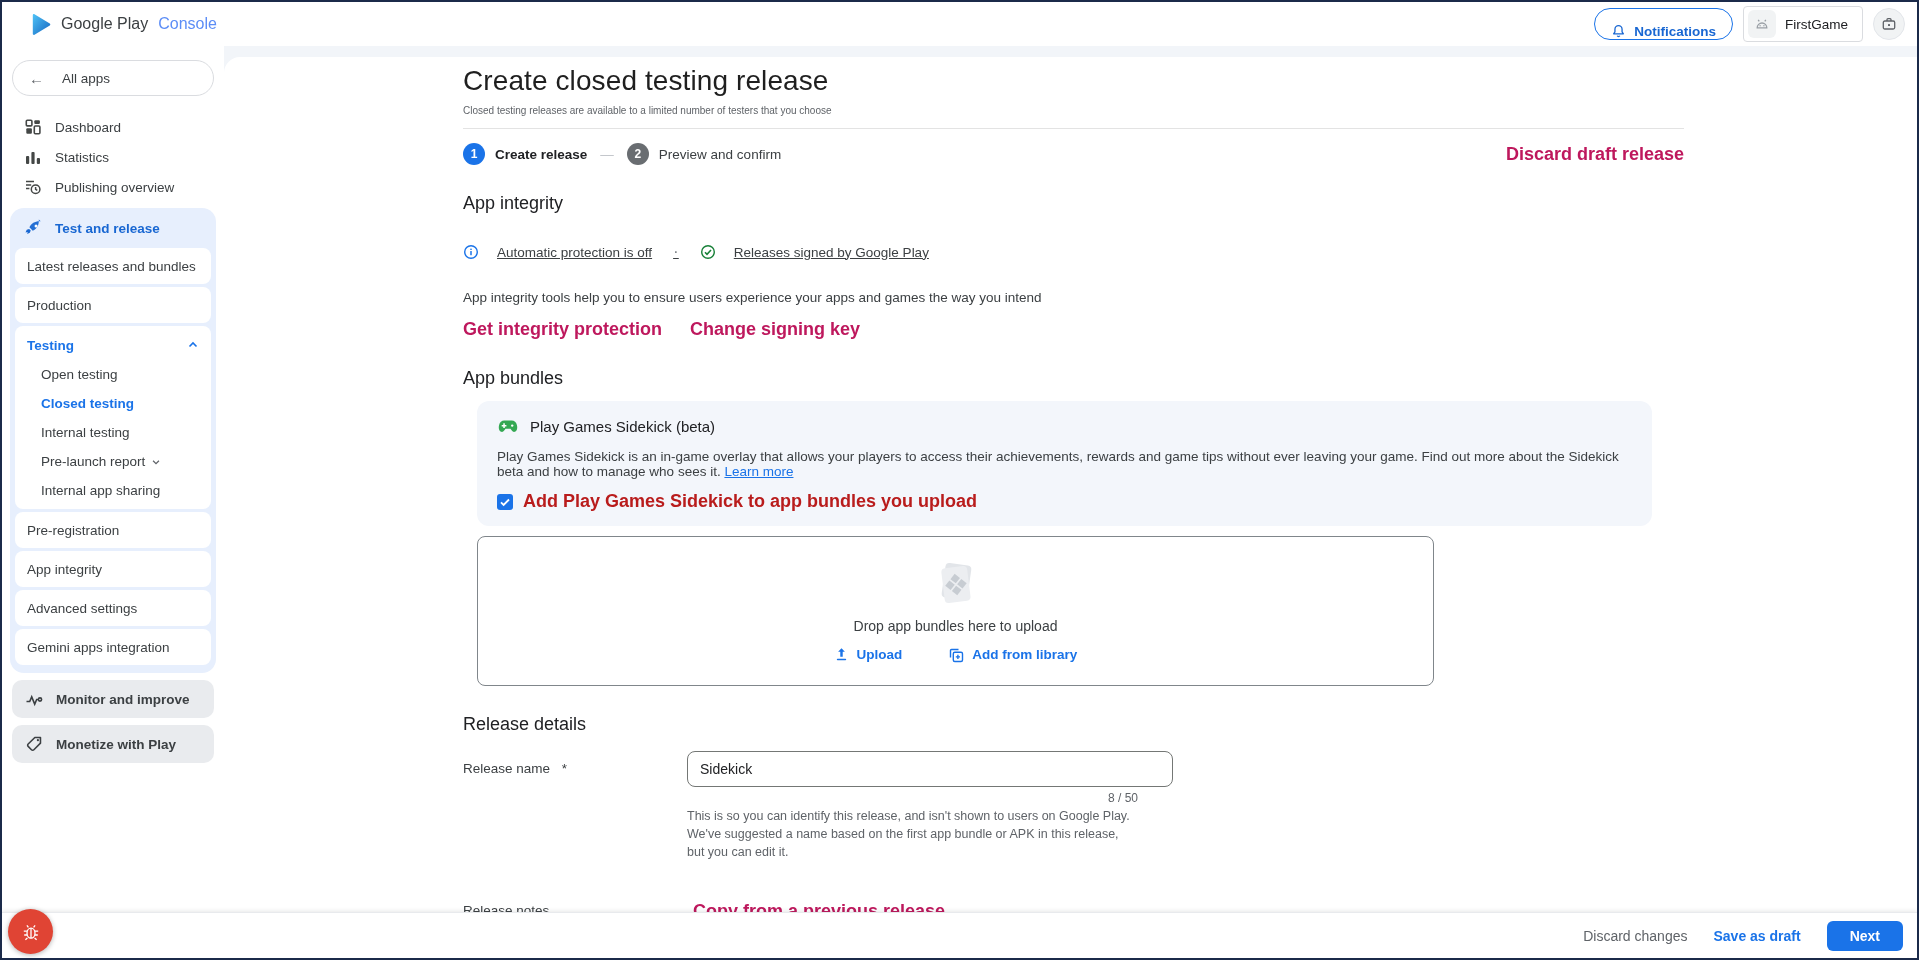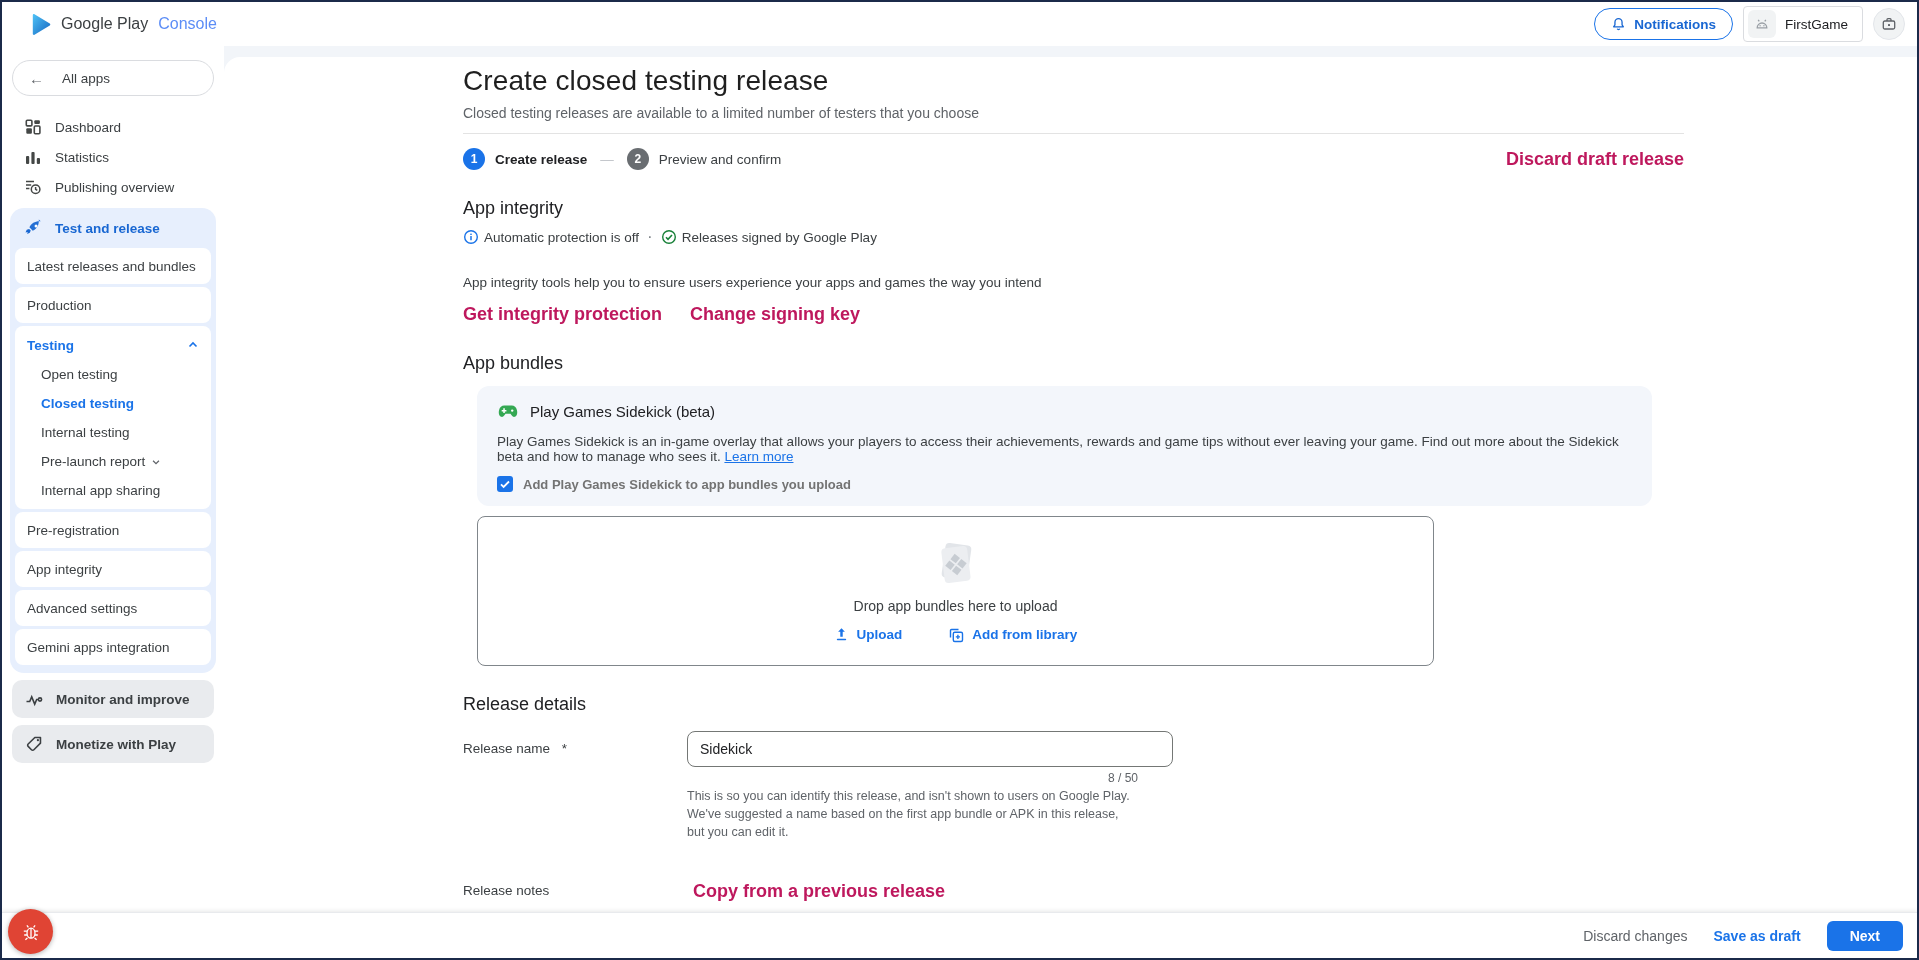--- a/index.html
+++ b/index.html
@@ -19,21 +19,21 @@
     height: 44px; background:#fff;
     display:flex; align-items:center; justify-content:space-between;
     padding: 0 12px 0 28px; position:relative; z-index:5;
   }
   .logo { display:flex; align-items:center; gap:10px; cursor:default; }
   .logo-brand { font-size:16px; color:#3c4043; }
   .logo-product { font-size:16px; color:#5c8df6; }
   .hdr-right { display:flex; align-items:center; gap:10px; }
   .notif-btn {
     height:32px; border:1px solid #1a73e8; border-radius:16px; background:#fff;
-    color:#1967d2; display:flex; align-items:center; gap:8px;
+    color:#1967d2; display:flex; align-items:flex-end; gap:8px;
     padding:0 16px; font-size:13.5px; font-weight:bold; cursor:pointer;
   }
   .account-chip {
     height:36px; border:1px solid #dadce0; border-radius:4px; background:#fff;
     display:flex; align-items:center; gap:9px; padding:4px; cursor:pointer;
   }
   .acct-ic { width:28px; height:28px; border-radius:6px; background:#f1f3f4;
     display:flex; align-items:center; justify-content:center; }
   .acct-name { font-size:13.5px; color:#202124; padding-right:10px; }
   .hdr-circle {
@@ -83,48 +83,48 @@
   }
   .graycard:first-of-type { margin-top:10px; }
 
   
   .main {
     position:absolute; left:222px; top:55px; right:0; bottom:46px;
     background:#fff; border-top-left-radius:16px; overflow:hidden; z-index:1;
   }
   .content { margin-left:239px; width:1221px; padding-top:8px; }
   .page-title { font-size:28px; font-weight:500; color:#1f1f1f; letter-spacing:.1px; }
-  .subtitle { font-size:14px; color:#5f6368; margin-top:8px; }
+  .subtitle { font-size:10px; color:#5f6368; margin-top:8px; }
   .divider { height:1px; background:#e3e3e3; margin-top:12px; }
   .steps { display:flex; align-items:center; justify-content:space-between; margin-top:14px; }
   .steps-left { display:flex; align-items:center; gap:10px; font-size:13.5px; }
   .stepnum {
     width:22px; height:22px; border-radius:50%; color:#fff; font-size:12px; font-weight:bold;
     display:flex; align-items:center; justify-content:center;
   }
   .stepnum.s1 { background:#1a73e8; }
   .stepnum.s2 { background:#696d71; }
   .steplabel-current { color:#202124; font-weight:bold; }
   .steplabel-next { color:#3c4043; }
   .stepdash { color:#bdc1c6; margin:0 3px; }
   .blue-link { color:#be185d; font-size:18px; font-weight:bold; text-decoration:none; cursor:pointer; }
   .section-h { font-size:18px; font-weight:500; color:#202124; margin-top:28px; }
-  .statusrow { display:flex; align-items:center; gap:5px; margin-top:8px; font-size:13.5px; color:#3c4043; }
+  .statusrow { display:flex; align-items:center; gap:18px; margin-top:28px; font-size:13.5px; color:#3c4043;text-decoration:underline; }
   .dotsep { color:#80868b; font-size:17px; margin:0 3px; }
   .desc { font-size:13.5px; color:#3c4043; margin-top:28px; }
   .linksrow { display:flex; gap:28px; margin-top:14px; }
 
   .sidekick-card { background:#f3f6fb; border-radius:12px; margin:12px 0 0 14px; width:1175px; padding:16px 20px 14px 20px; }
   .sk-title-row { display:flex; align-items:center; gap:11px; font-size:15px; font-weight:500; color:#202124; }
   .sk-desc { font-size:13.5px; color:#3c4043; margin-top:14px; }
   .underline-link { color:#1a73e8; text-decoration:underline; cursor:pointer; }
   .cbrow { display:flex; align-items:center; gap:10px; margin-top:12px; }
   .checkbox { width:16px; height:16px; background:#1a73e8; border-radius:3px;
     display:flex; align-items:center; justify-content:center; cursor:pointer; }
-  .cb-label { font-size:13px; color:#737373; font-weight:bold; }
+  .cb-label { font-size:18px; color:#b91c1c; font-weight:bold; }
 
   .dropzone {
     margin:10px 0 0 14px; width:957px; height:150px;
     border:1px solid #80868b; border-radius:8px; background:#fff;
     display:flex; flex-direction:column; align-items:center; justify-content:center;
   }
   .dz-text { font-size:14px; color:#3c4043; margin-top:8px; }
   .dz-actions { display:flex; gap:46px; margin-top:13px; align-items:center; }
   .dz-btn { display:flex; gap:8px; align-items:center; color:#1a73e8;
     font-size:13.5px; font-weight:bold; cursor:pointer; background:none; border:none; }

